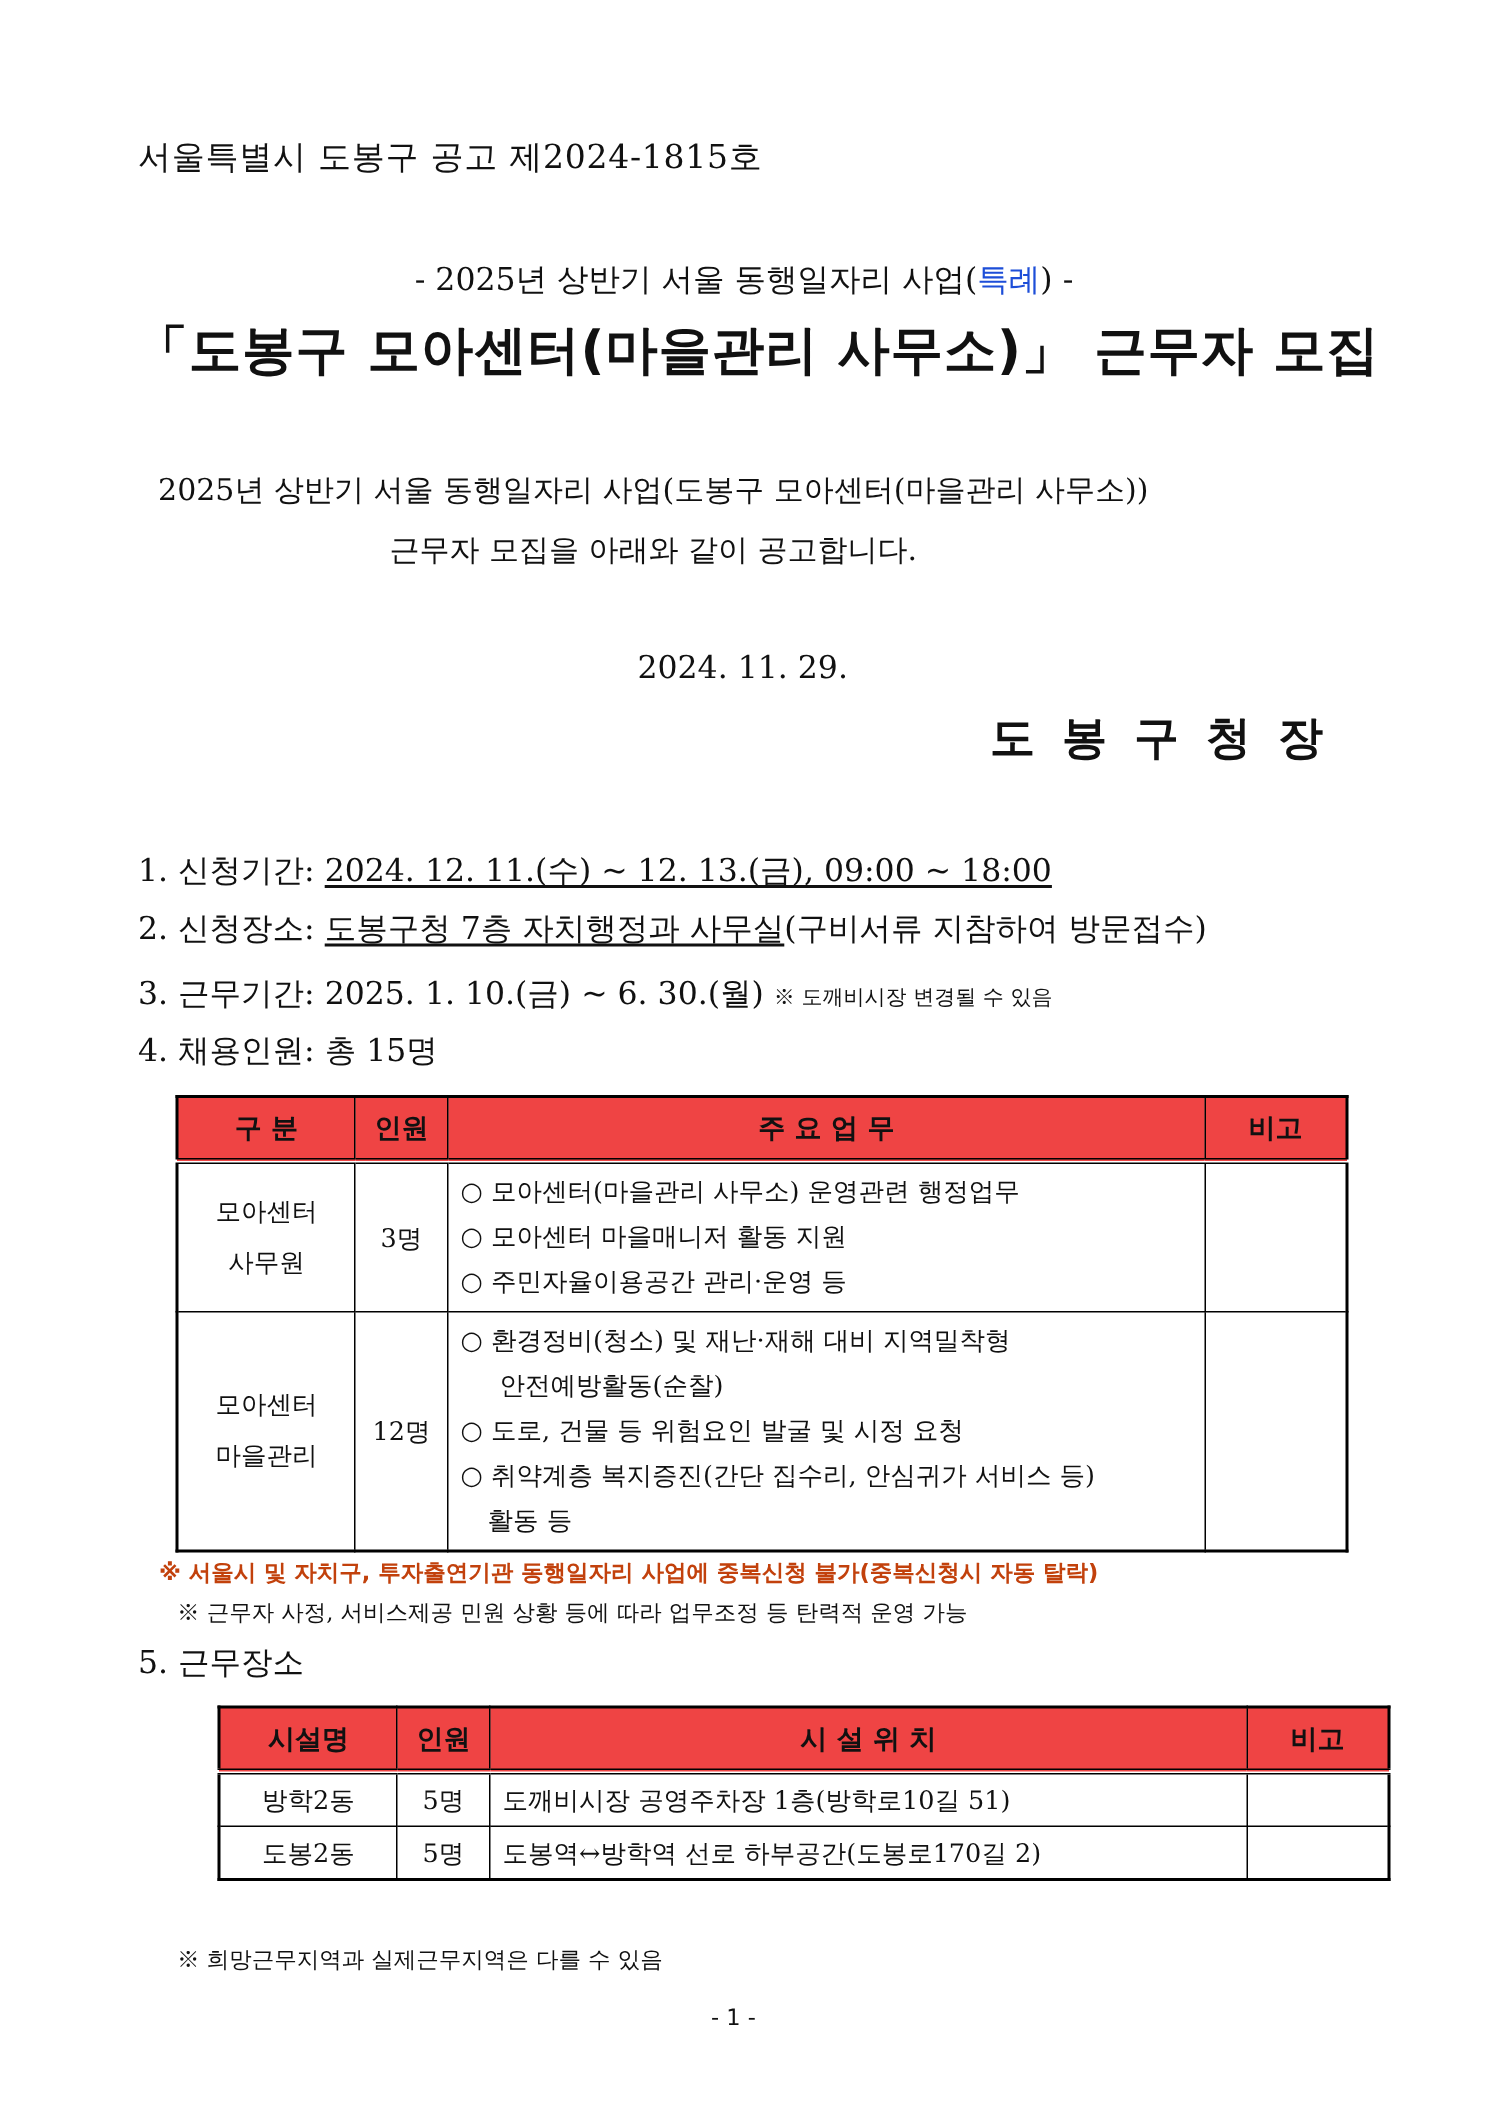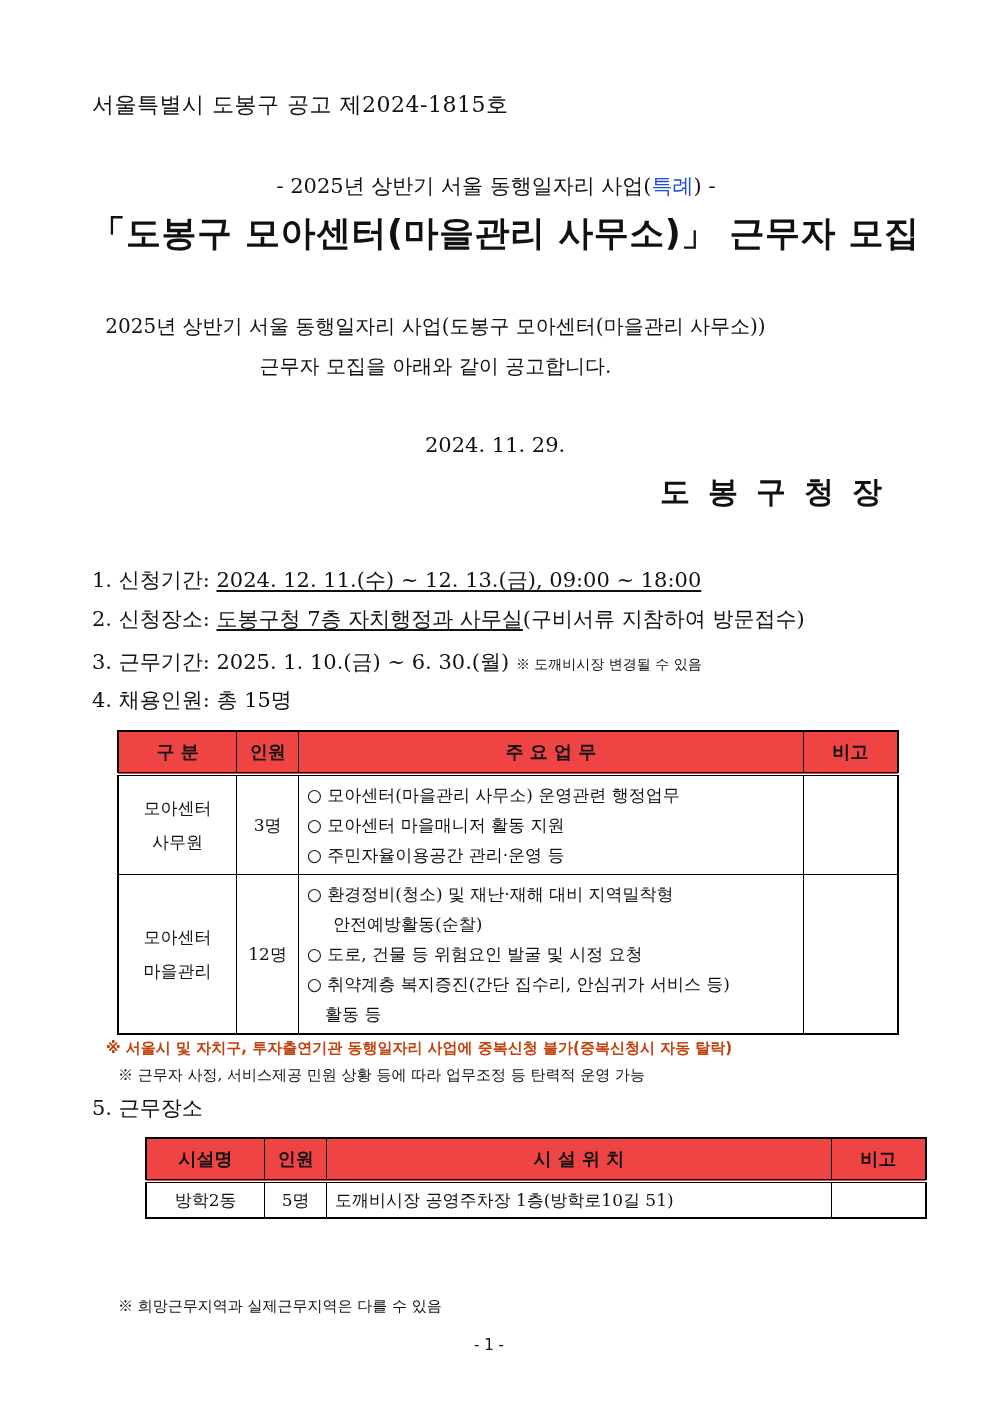--- a/index.html
+++ b/index.html
@@ -135,17 +135,23 @@
       <th>비고</th>
     </tr>
   </thead>
   <tbody>
     <tr>
       <td class="center">방학2동</td>
       <td class="center">5명</td>
       <td class="loc">도깨비시장 공영주차장 1층(방학로10길 51)</td>
       <td></td>
     </tr>
+    <tr>
+      <td class="center">도봉2동</td>
+      <td class="center">5명</td>
+      <td class="loc">도봉역↔방학역 선로 하부공간(도봉로170길 2)</td>
+      <td></td>
+    </tr>
   </tbody>
 </table>
 
 <div class="abs note2">※ 희망근무지역과 실제근무지역은 다를 수 있음</div>
 <div class="abs pageno">- 1 -</div>
 
 </body></html>

